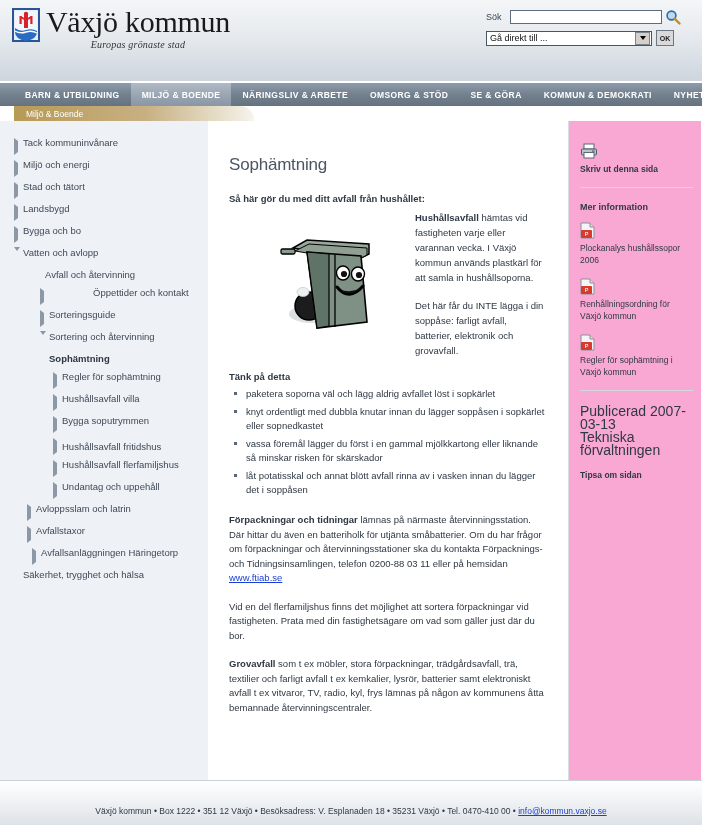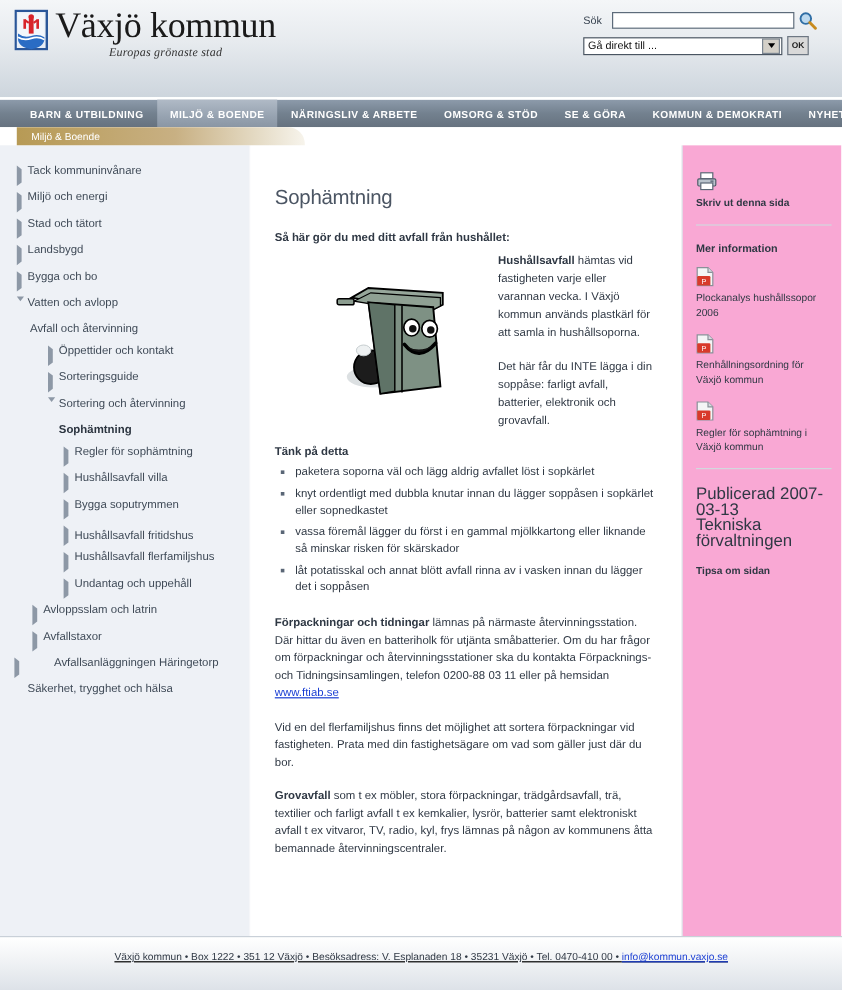--- a/index.html
+++ b/index.html
@@ -149,21 +149,21 @@
   .right-head { font-size:9px; font-weight:bold; color:#2f3844; margin-bottom:10px; }
   .pdf-entry { margin-bottom:12px; }
   .pdf-icon { width:15px; height:17px; display:block; margin-bottom:3px; }
   .pdf-label { font-size:8.5px; color:#2f3844; line-height:12px; }
   .meta { font-size:14px; color:#2f3844; line-height:13px; margin-bottom:12px; }
 
   
   .footer {
     height:45px; background: linear-gradient(to bottom, #ffffff 0%, #f2f4f6 40%, #dde2e8 100%);
     border-top:1px solid #c9d0d8;
-    display:flex; align-items:flex-start; justify-content:center; padding-top:11px;text-decoration:underline;
+    display:flex; align-items:flex-start; justify-content:center; padding-top:25px;
   }
   .footer-text { font-size:8.5px; color:#2f3844; }
   .footer-text a { color:#1b3fd4; text-decoration:underline; }
 </style>
 </head>
 <body>
 
 <div class="page">
 
   <div class="header">
@@ -240,25 +240,25 @@
           <span class="label">Landsbygd</span>
         </div>
         <div class="side-item" style="padding-left: 14px;">
           <span class="arrow-col"><span class="tri-right"></span></span>
           <span class="label">Bygga och bo</span>
         </div>
         <div class="side-item" style="padding-left: 14px;">
           <span class="arrow-col"><span class="tri-down"></span></span>
           <span class="label">Vatten och avlopp</span>
         </div>
-        <div class="side-item" style="padding-left: 16px; text-align: right;">
+        <div class="side-item" style="padding-left: 36px; text-align: right;">
           <span class="arrow-col"><span class="tri-none"></span></span>
           <span class="label">Avfall och återvinning</span>
         </div>
-        <div class="side-item" style="padding-left: 40px;">
+        <div class="side-item" style="padding-left: 40px; gap: 44px;">
           <span class="arrow-col"><span class="tri-right"></span></span>
           <span class="label">Öppettider och kontakt</span>
         </div>
         <div class="side-item" style="padding-left: 40px;">
           <span class="arrow-col"><span class="tri-right"></span></span>
           <span class="label">Sorteringsguide</span>
         </div>
         <div class="side-item" style="padding-left: 40px;">
           <span class="arrow-col"><span class="tri-down"></span></span>
           <span class="label">Sortering och återvinning</span>
@@ -292,21 +292,21 @@
           <span class="label">Undantag och uppehåll</span>
         </div>
         <div class="side-item" style="padding-left: 27px;">
           <span class="arrow-col"><span class="tri-right"></span></span>
           <span class="label">Avloppsslam och latrin</span>
         </div>
         <div class="side-item" style="padding-left: 27px;">
           <span class="arrow-col"><span class="tri-right"></span></span>
           <span class="label">Avfallstaxor</span>
         </div>
-        <div class="side-item" style="padding-left: 12px; gap: 24px;">
+        <div class="side-item" style="padding-left: 32px;">
           <span class="arrow-col"><span class="tri-right"></span></span>
           <span class="label">Avfallsanläggningen Häringetorp</span>
         </div>
         <div class="side-item" style="padding-left: 14px;">
           <span class="arrow-col"><span class="tri-none"></span></span>
           <span class="label">Säkerhet, trygghet och hälsa</span>
         </div>
       </div>
 
     <div class="main">

